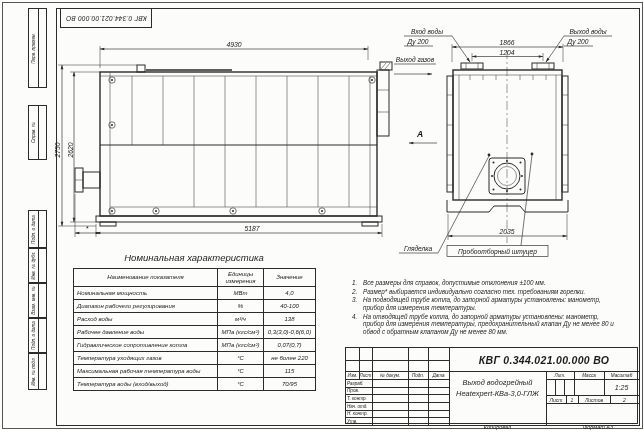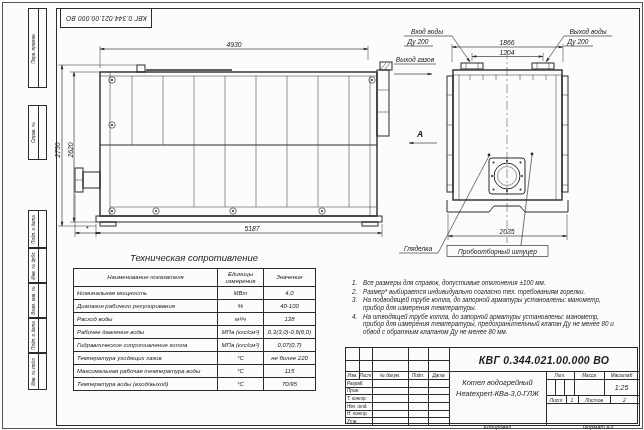--- a/index.html
+++ b/index.html
@@ -306,21 +306,21 @@
       <circle class="fill" cx="489" cy="155" r="1.4"></circle>
     </g>
     <g>
       <rect class="d" x="447" y="245.5" width="101" height="11"></rect>
       <text x="497.5" y="253.5">Пробоотборный штуцер</text>
       <line class="d" x1="521" y1="245.5" x2="532" y2="155"></line>
       <circle class="fill" cx="532" cy="154" r="1.4"></circle>
     </g>
   </svg>
 
-  <div class="tt-title">Техническая сопротивление</div>
+  <div class="tt-title">Номинальная характеристика</div>
   <table class="tt">
     <colgroup>
         <col style="width:144px">
         <col style="width:46px">
         <col style="width:52px">
       </colgroup>
     <tbody>
         <tr>
       <th>Наименование показателя</th>
       <th>Единицы измерения</th>
@@ -425,21 +425,21 @@
     <div class="lab" style="left:1px;top:32.5px;width:25px;">Разраб.</div>
     <div class="lab" style="left:1px;top:40.2px;width:25px;">Пров.</div>
     <div class="lab" style="left:1px;top:47.8px;width:25px;">Т. контр.</div>
     <div class="lab" style="left:1px;top:55.5px;width:25px;">Нач. отд.</div>
     <div class="lab" style="left:1px;top:63.2px;width:25px;">Н. контр.</div>
     <div class="lab" style="left:1px;top:70.8px;width:25px;">Утв.</div>
 
     <div class="docnum">КВГ 0.344.021.00.000 ВО</div>
 
     <div class="prod">
-      <div>Котел водогрейный</div>
+      <div>Выход водогрейный</div>
       <div>Heatexpert-КВа-3,0-ГЛЖ</div>
     </div>
 
     <div class="lab" style="left:200px;top:24.5px;width:28px;text-align:center;">Лит.</div>
     <div class="lab" style="left:228px;top:24.5px;width:30px;text-align:center;">Масса</div>
     <div class="lab" style="left:258px;top:24.5px;width:35px;text-align:center;">Масштаб</div>
     <div class="scale">1:25</div>
 
     <div class="lab" style="left:200px;top:48.5px;width:20px;text-align:center;font-size:5px;">Лист</div>
     <div class="lab" style="left:220px;top:48.5px;width:12px;text-align:center;font-size:5px;">1</div>

